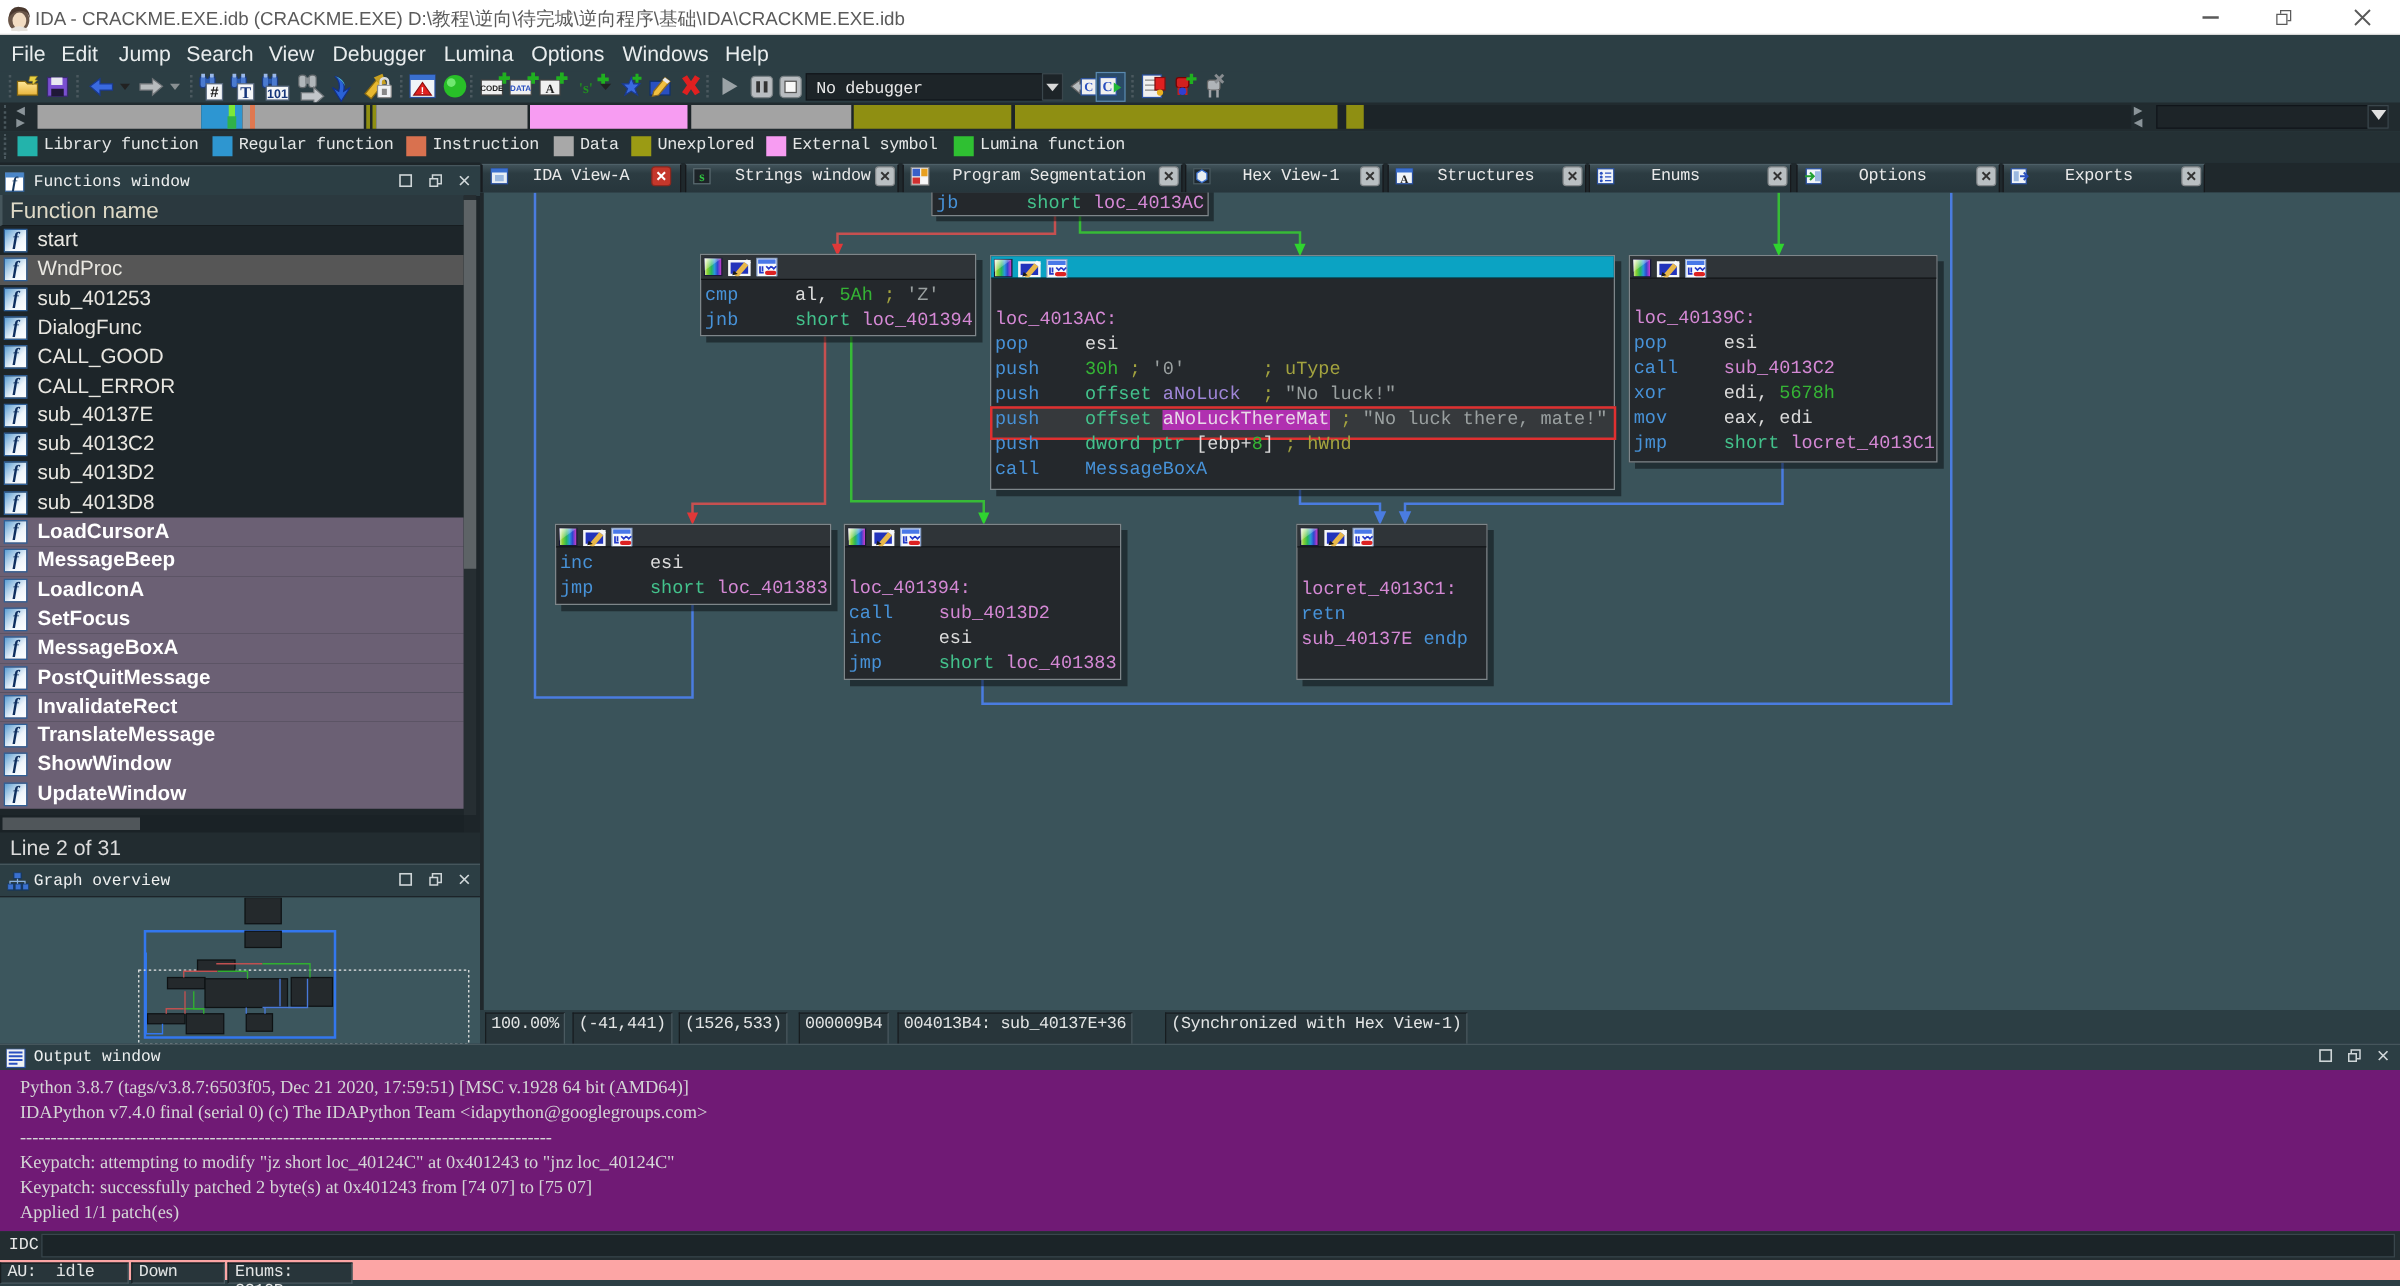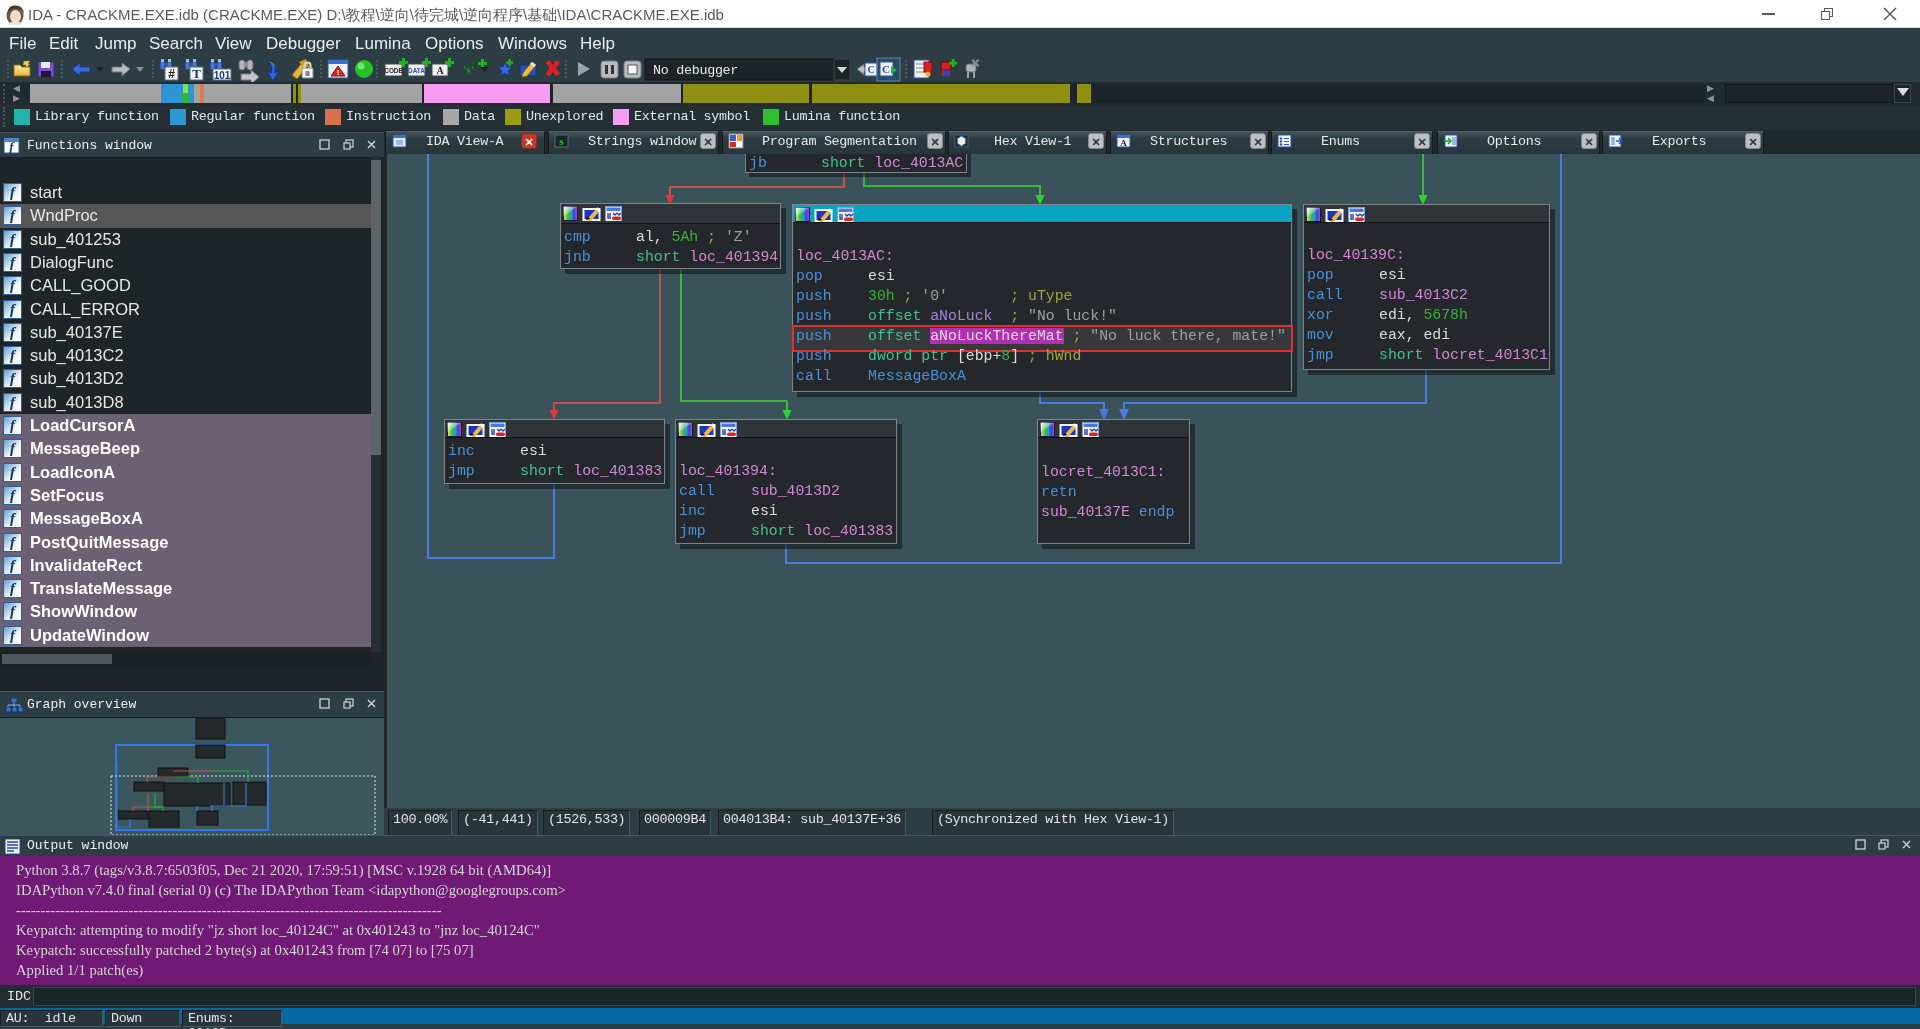--- a/index.html
+++ b/index.html
@@ -58,21 +58,21 @@
 .hl{background:#b030b0;color:#e8d8e8}
 .ticons{position:absolute;left:2px;top:2px;width:60px;height:15px}
 
 #statbar{left:384px;top:808px;width:1536px;height:27px;background:#2c3e44}
 .sbox{position:absolute;top:2px;height:36px;background:#28353a;border:1px solid #171d20;border-bottom-color:#4a5a60;border-right-color:#4a5a60;color:#e3e5e5;font-family:"Liberation Mono",monospace;font-size:13.4px;line-height:18px;padding:0 4px;letter-spacing:-0.3px}
 
 #outtitle{left:0;top:835px;width:1920px;height:21px;background:#2c3e44;border-top:1px solid #46565c}
 #outbody{left:0;top:856px;width:1920px;height:129px;background:#701a75;color:#d4d6d6;font-family:Liberation Serif, serif;font-size:14.7px;line-height:20px;white-space:pre}
 #idcrow{left:0;top:985px;width:1920px;height:23px;background:#232d31;color:#e8e8e8;font-family:"Liberation Mono",monospace;font-size:13.4px}
 #idcfield{position:absolute;left:33px;top:2px;width:1883px;height:19px;background:#1b2428;border:1px solid #39464c}
-#botbar{left:0;top:1008px;width:1920px;height:16px;background:#0369a1}
+#botbar{left:0;top:1008px;width:1920px;height:16px;background:#fca5a5}
 .bbox{position:absolute;top:2px;height:17px;background:#28353a;border:1px solid #171d20;border-bottom-color:#4a5a60;border-right-color:#4a5a60;color:#e3e5e5;font-family:"Liberation Mono",monospace;font-size:13.4px;line-height:15px;padding:0 5px;letter-spacing:-0.3px}
 </style></head>
 <body>
 
 <div class="abs" id="titlebar">
 <svg style="position:absolute;left:4px;top:3px" width="22" height="22">
 <ellipse cx="11" cy="13" rx="8.5" ry="9" fill="#6a5648"></ellipse>
 <ellipse cx="11.5" cy="13.5" rx="5.5" ry="6.5" fill="#f2dcc2"></ellipse>
 <path d="M3 11 q1 -9 8.5 -8.5 q8 0 8.5 9 q-2 -5 -5 -5.5 q-7 -2 -12 5 Z" fill="#4a382e"></path>
 <path d="M5 20 q6 -4 13 0 l0 2 l-13 0 Z" fill="#e8e4de"></path>
@@ -397,20 +397,23 @@
         </svg>
         <svg class="wb" style="left:343px">
           <rect x="3" y="1" width="7" height="7" fill="none" stroke="#cfd6d8" stroke-width="1.2"></rect>
           <rect x="1" y="4" width="6" height="6" fill="#2c3e44" stroke="#cfd6d8" stroke-width="1.2"></rect>
         </svg>
         <svg class="wb" style="left:366px">
           <path d="M2 2 L9 9 M9 2 L2 9" stroke="#cfd6d8" stroke-width="1.4"></path>
         </svg>
       </div>
 </div>
+<div class="abs" id="fhead">
+      <span>Function name</span>
+    </div>
 <div id="flist" style="position:absolute;left:0;top:51px;width:371px">
       <div class="frow" style="top:0px;height:23px;">
         <span class="fi">f</span>
         <span class="ft">start</span>
       </div>
       <div class="frow" style="top:23px;height:24px;background:#565656;">
         <span class="fi">f</span>
         <span class="ft">WndProc</span>
       </div>
       <div class="frow" style="top:47px;height:23px;">
@@ -483,20 +486,23 @@
       </div>
       <div class="frow prow" style="top:443px;height:23px;">
         <span class="fi">f</span>
         <span class="ft">UpdateWindow</span>
       </div>
     </div>
 <div class="abs" id="fvscroll"></div>
 <div class="abs" id="fvthumb"></div>
 <div class="abs" id="fhscroll"></div>
 <div class="abs" id="fhthumb"></div>
+<div class="abs" id="linebar">
+      <span style="position:absolute;left:8px;top:3px">Line 2 of 31</span>
+    </div>
 </div>
 
 <div class="abs" id="gopanel">
 <div class="ptitle" style="top:0;height:27px">
 <svg style="position:absolute;left:6px;top:6px" width="17" height="15">
         <rect x="5" y="0" width="6" height="5" fill="#3a70d0" stroke="#16375f"></rect>
         <rect x="0" y="9" width="5" height="5" fill="#3a70d0" stroke="#16375f"></rect>
         <rect x="6" y="9" width="5" height="5" fill="#3a70d0" stroke="#16375f"></rect>
         <rect x="12" y="9" width="5" height="5" fill="#3a70d0" stroke="#16375f"></rect>
         <path d="M8 5 v2 M2 9 v-2 h12 v2 M8 7 v2" stroke="#88b0e0" fill="none"></path>

